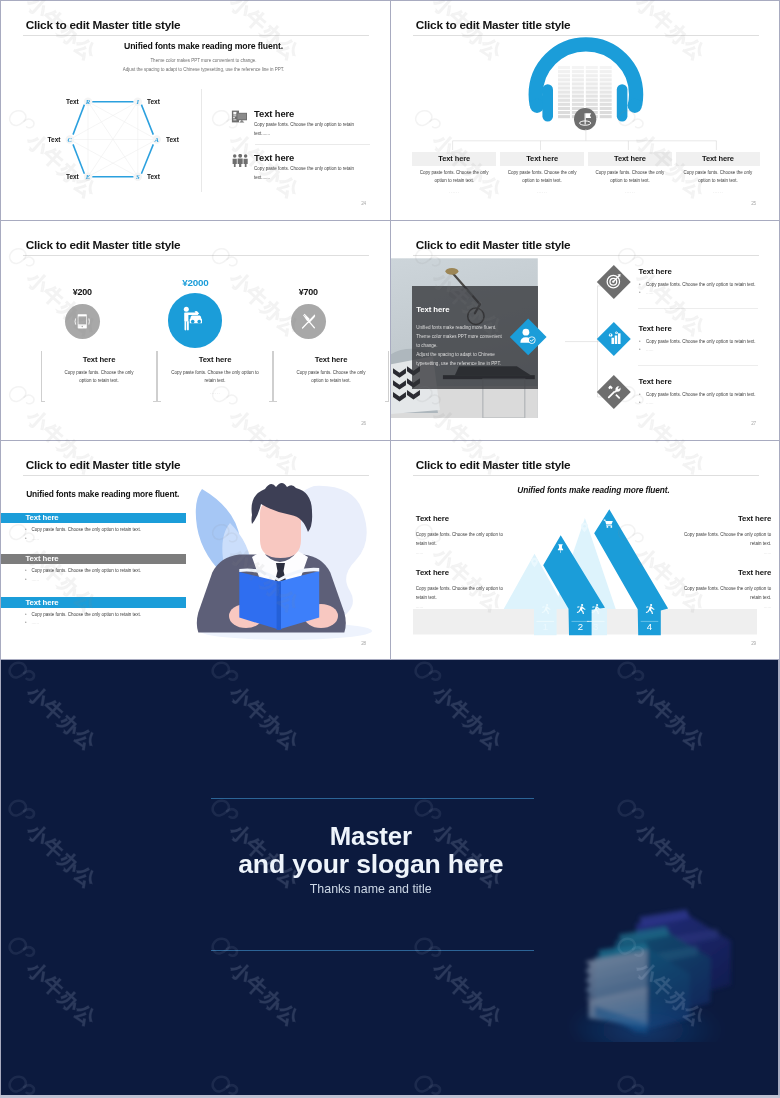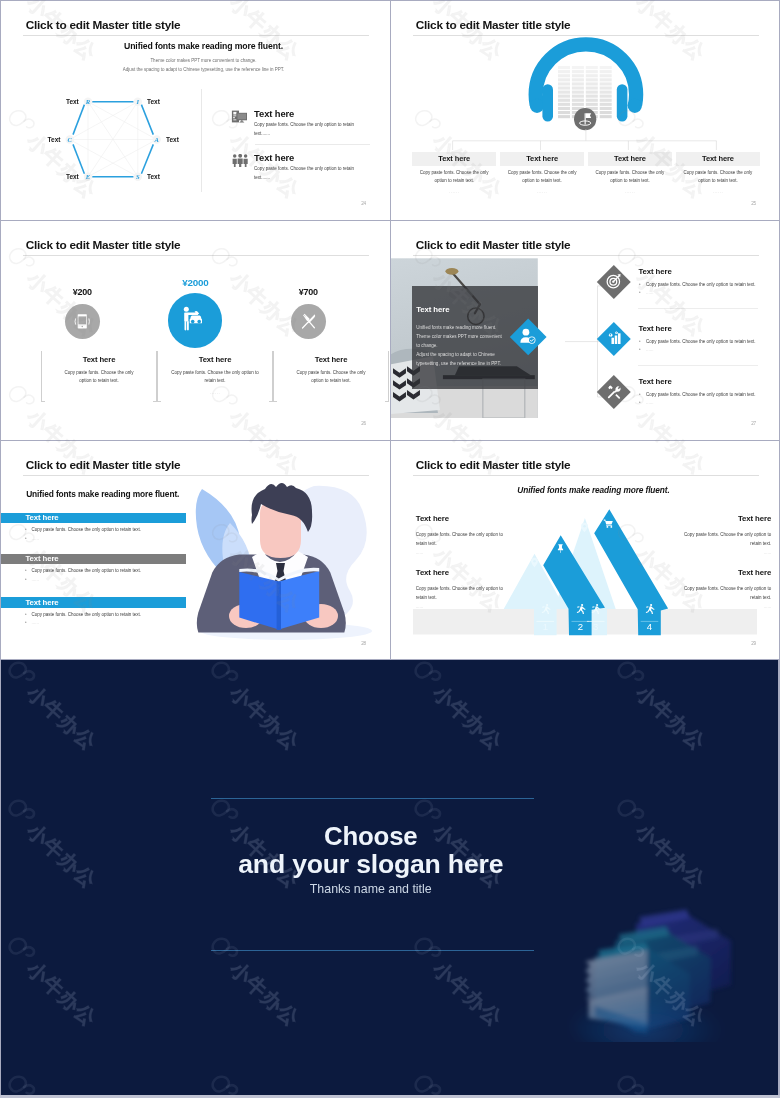--- a/index.html
+++ b/index.html
@@ -665,21 +665,21 @@
             <path d="M29 90 L98 76"></path>
             <path d="M29 102 L98 88"></path>
             <path d="M29 114 L98 100"></path>
       </g>
       <path d="M26 118 L100 102 L100 152 L26 142 Z" fill="url(#fpap)" opacity="0.9"></path>
 
       <path d="M34 126 L100 148 L100 162 L34 140 Z" fill="#1570b4" opacity="0.5"></path>
     </g>
   </svg>
   <div class="thx-rule" style="top:137.5px;"></div>
-  <div class="thx-line1">Choose</div>
+  <div class="thx-line1">Master</div>
   <div class="thx-line2">and your slogan here</div>
   <div class="thx-speaker">Thanks name and title</div>
   <div class="thx-rule" style="top:290px;"></div>
 </div>
 <div class="wm">
       <div class="u" style="left: 18px; top: -36px;">
         <svg width="126" height="32" viewBox="0 0 126 32">
           <g fill="none" stroke="rgba(140,140,140,0.10)" stroke-width="1.5" stroke-linejoin="round" stroke-linecap="round">
             <path d="M17.2 11.2 q0.5 -5.0 -3.0 -6.6 q-4.0 -1.8 -7.6 1.2 q-3.8 3.2 -3.3 8.0 q0.5 4.8 4.6 6.2 q4.2 1.4 6.9 -1.8 q2.0 -2.4 2.4 -7.0 z"></path>
             <path d="M17.4 10.2 q0.6 -5.2 4.6 -6.0 q3.6 -0.7 5.0 2.0 q1.3 2.6 -0.8 4.8 q-1.3 1.4 -3.3 1.7"></path>

